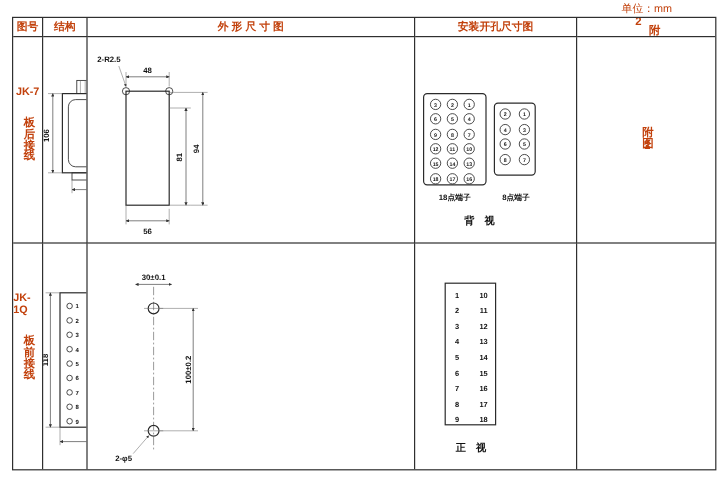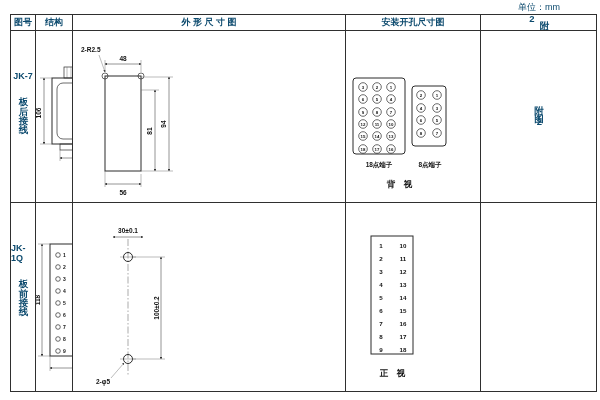--- a/index.html
+++ b/index.html
@@ -1,16 +1,16 @@
 <!DOCTYPE html>
 <html><head>
 <meta charset="utf-8">
 <style>
   html,body{margin:0;padding:0;background:#f5f5f5;}
-  .page{position:relative;width:600px;height:400px;background:#ffffff;font-family:"Liberation Sans",sans-serif;color:#0c4a6e;overflow:hidden;}
+  .page{position:relative;width:600px;height:400px;background:#ffffff;font-family:"Liberation Sans",sans-serif;color:#c2410c;overflow:hidden;}
   .unit{position:absolute;top:1px;right:40px;font-size:9px;}
   .tbl{position:absolute;left:10px;top:14px;width:585px;height:376px;display:grid;
        grid-template-columns:25px 37px 273px 135px 115px;grid-template-rows:16px 172px 188px;
        border:1px solid #2f2f2f;background:#fff;}
   .tbl>div{border-right:1px solid #2f2f2f;border-bottom:1px solid #2f2f2f;box-sizing:border-box;overflow:hidden;font-weight:bold;}
   .tbl>div:nth-child(5n){border-right:none;}
   .tbl>div:nth-child(n+11){border-bottom:none;}
   .hc{display:flex;align-items:center;justify-content:center;font-size:9px;white-space:nowrap;}
   .figcell{display:flex;align-items:center;justify-content:center;}
   .vtext{writing-mode:vertical-rl;text-orientation:upright;font-size:9.5px;letter-spacing:9px;}

